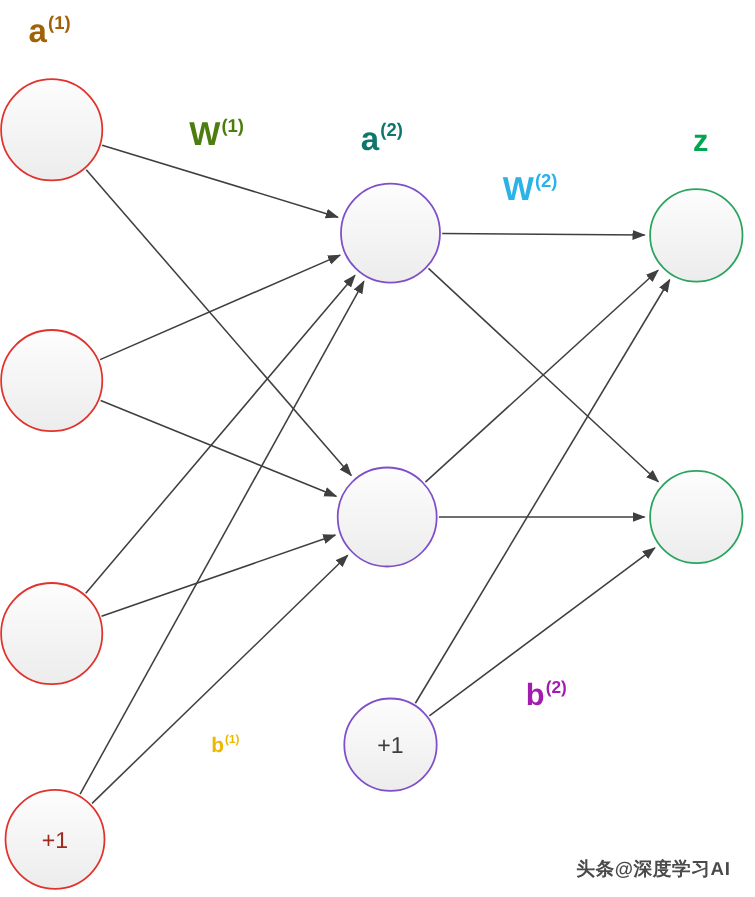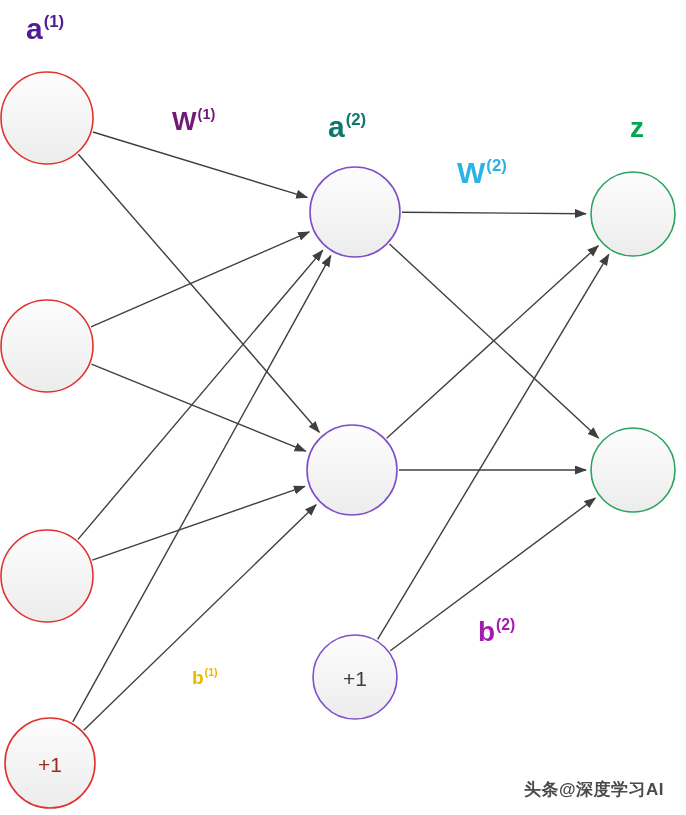--- a/index.html
+++ b/index.html
@@ -103,22 +103,22 @@
         <text x="355" y="678" text-anchor="middle" dominant-baseline="central" font-size="21" font-family="&quot;Liberation Sans&quot;, sans-serif" fill="#3d3d3d">+1</text>
       </g>
       <g>
         <circle cx="633" cy="214" r="42" fill="url(#nodeGrad)" stroke="#2aa45f" stroke-width="1.6"></circle>
       </g>
       <g>
         <circle cx="633" cy="470" r="42" fill="url(#nodeGrad)" stroke="#2aa45f" stroke-width="1.6"></circle>
       </g>
     </svg>
   <div id="labels">
-      <div class="flabel" style="left: 26px; top: 14px; color: #4c1d95; font-size: 30px;"><span>a</span><sup>(1)</sup></div>
-      <div class="flabel" style="left: 172px; top: 108px; color: #701a75; font-size: 26px;"><span>W</span><sup>(1)</sup></div>
+      <div class="flabel" style="left: 26px; top: 14px; color: #a16207; font-size: 30px;"><span>a</span><sup>(1)</sup></div>
+      <div class="flabel" style="left: 172px; top: 108px; color: #4d7c0f; font-size: 30px;"><span>W</span><sup>(1)</sup></div>
       <div class="flabel" style="left: 328px; top: 112px; color: #0f766e; font-size: 30px;"><span>a</span><sup>(2)</sup></div>
       <div class="flabel" style="left: 457px; top: 158px; color: rgb(43, 179, 232); font-size: 30px;"><span>W</span><sup>(2)</sup></div>
       <div class="flabel" style="left: 630px; top: 114px; color: rgb(0, 166, 81); font-size: 28px;"><span>z</span></div>
       <div class="flabel" style="left: 192px; top: 668px; color: rgb(237, 184, 0); font-size: 19px;"><span>b</span><sup>(1)</sup></div>
       <div class="flabel" style="left: 478px; top: 618px; color: #a21caf; font-size: 28px;"><span>b</span><sup>(2)</sup></div>
     </div>
   <div id="watermark" style="color: rgb(74, 74, 74);">头条@深度学习AI</div>
 </div>
 
 </body></html>

